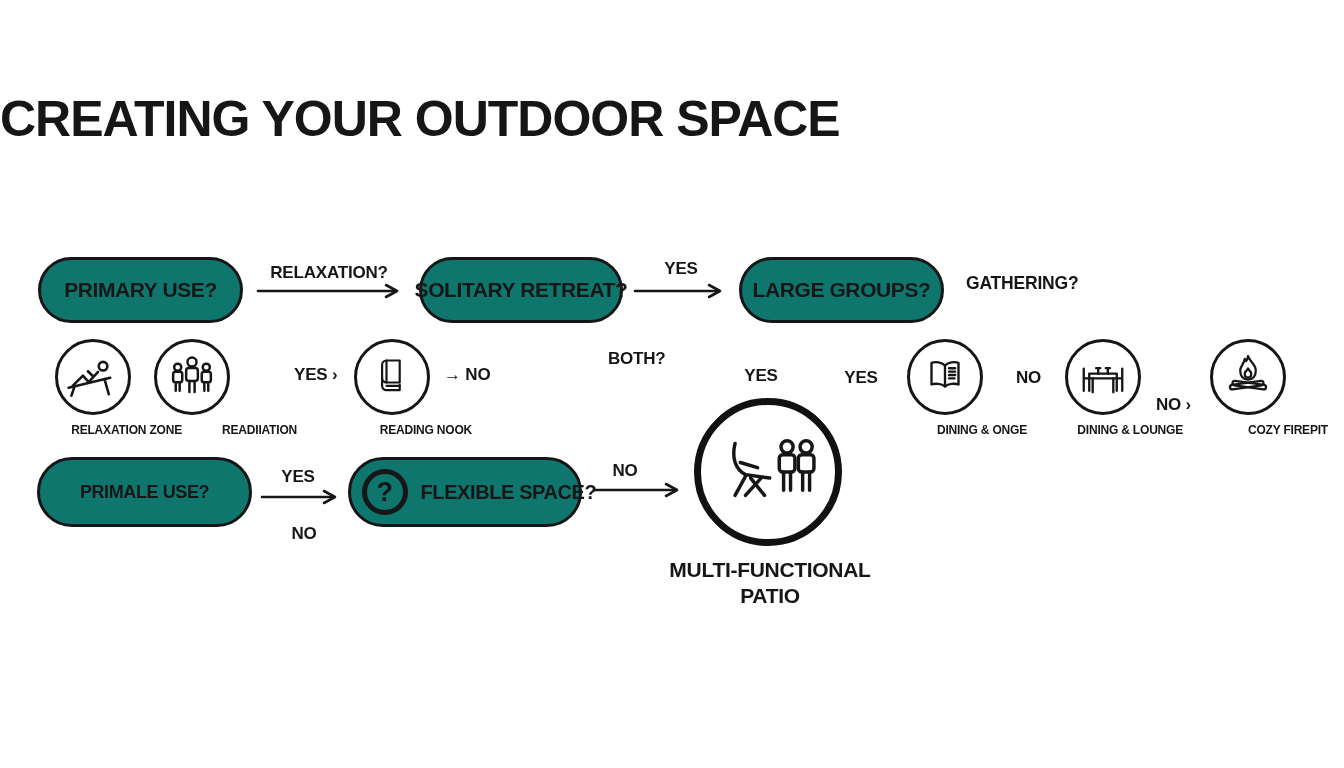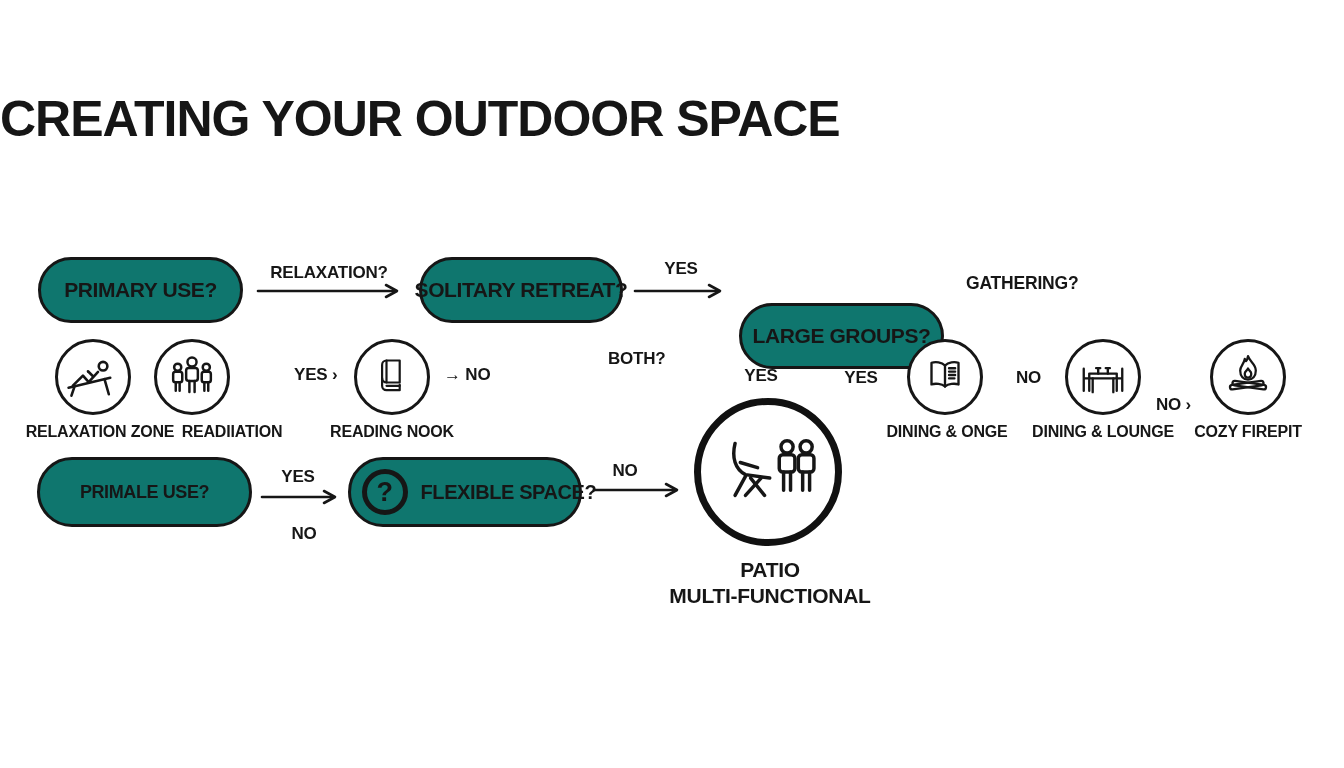--- a/index.html
+++ b/index.html
@@ -17,22 +17,22 @@
     position:absolute;border:3.5px solid #161616;border-radius:38px;
     display:flex;align-items:center;justify-content:center;
     font-weight:700;font-size:21px;letter-spacing:-0.4px;white-space:nowrap;
     box-sizing:border-box;background:#0f766e;
   }
   .icon-circle{
     position:absolute;width:76px;height:76px;border:3.5px solid #161616;border-radius:50%;
     display:flex;align-items:center;justify-content:center;box-sizing:border-box;background:#fff;
   }
   .small-label{
-    position:absolute;font-weight:700;font-size:16px;letter-spacing:-0.2px;
-    text-align:center;white-space:nowrap;
+    position:absolute;font-weight:700;font-size:12px;letter-spacing:-0.2px;
+    text-align:right;white-space:nowrap;
   }
   .edge-label{
     position:absolute;font-weight:700;font-size:17px;letter-spacing:-0.2px;
     text-align:center;white-space:nowrap;
   }
   .arrow-svg{position:absolute;overflow:visible;}
   .arrow-svg line,.arrow-svg path{stroke:#161616;stroke-width:2.6;fill:none;stroke-linecap:round;stroke-linejoin:round;}
   .icon{display:block;stroke:#161616;fill:none;stroke-linecap:round;stroke-linejoin:round;}
   .big-circle{
     position:absolute;left:694px;top:398px;width:148px;height:148px;
@@ -68,21 +68,21 @@
   <div class="pill" style="left:419px;top:257px;width:204px;height:66px;text-align:center;">
     <span>SOLITARY RETREAT?</span>
   </div>
 
   <div class="edge-label" style="left:633px;top:259px;width:96px;">YES</div>
   <svg class="arrow-svg" style="left:633px;top:282px;" width="96" height="18" viewBox="0 0 96 18">
     <line x1="2" y1="9" x2="84" y2="9"></line>
       <path d="M76,3 L87,9 L76,15"></path>
   </svg>
 
-  <div class="pill" style="left:739px;top:257px;width:205px;height:66px;margin-top:46px;">
+  <div class="pill" style="left:739px;top:257px;width:205px;height:66px;">
     <span>LARGE GROUPS?</span>
   </div>
 
   <div class="edge-label" style="left:966px;top:273px;font-size:17.5px;">GATHERING?</div>
 
   <div class="icon-circle" style="left:55px;top:339px;">
     <svg class="icon" width="58" height="46" viewBox="0 0 80 64" style="stroke-width:3.6;">
       <circle cx="54" cy="17" r="6"></circle>
       <path d="M12,44 L26,30 L34,39 L47,25"></path>
       <path d="M40,31 L33,24"></path>
@@ -197,17 +197,17 @@
       <path d="M40,52 L56,72"></path>
       <circle cx="82" cy="16" r="7"></circle>
       <rect x="73" y="25" width="18" height="20" rx="4"></rect>
       <path d="M78,45 V66 M86,45 V66"></path>
       <circle cx="104" cy="16" r="7"></circle>
       <rect x="95" y="25" width="18" height="20" rx="4"></rect>
       <path d="M100,45 V66 M108,45 V66"></path>
     </svg>
   </div>
   <div class="mf-label">
+    <div>MULTI-FUNCTIONAL</div>
     <div>PATIO</div>
-    <div>MULTI-FUNCTIONAL</div>
   </div>
 
 </div>
 
 </body></html>

